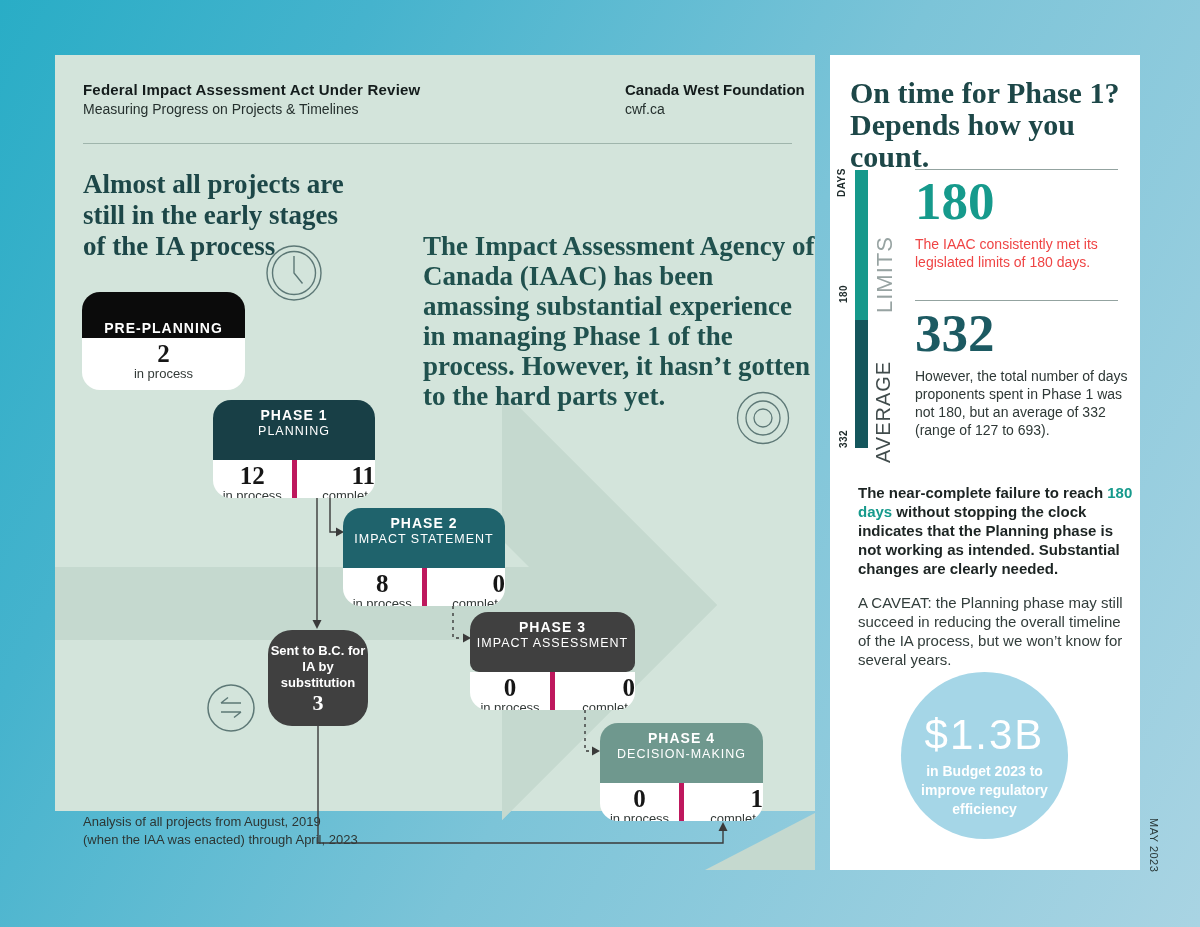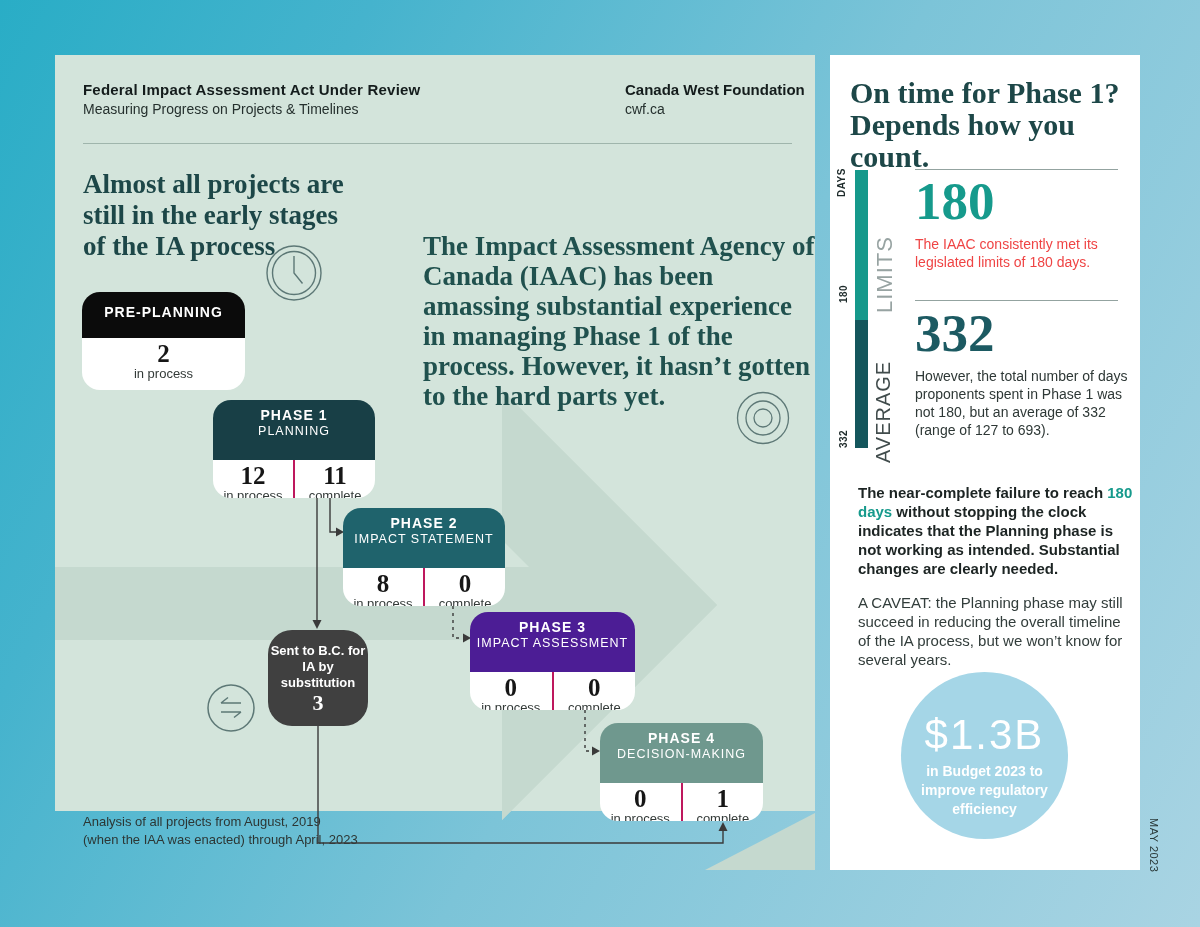--- a/index.html
+++ b/index.html
@@ -32,33 +32,33 @@
   
   .bg-arrow{ left:0; top:0; width:760px; height:815px; pointer-events:none; }
 
   
   .pbox{ border-radius:18px; overflow:hidden; box-shadow:0 0 0 0 transparent; }
   .pbox .hd{ color:#fff; text-align:center; height:60px; padding-top:7px; }
   .pbox .hd .t1{ font-size:14px; font-weight:bold; letter-spacing:1px; line-height:17px;}
   .pbox .hd .t2{ font-size:12.5px; letter-spacing:1px; line-height:15px;}
   .pbox .bd{ background:#fff; height:52px; display:flex; }
   .cell{ flex:1; text-align:center; padding-top:3px; }
-  .cell + .cell{ border-left:2px solid #be185d; }
+  .cell + .cell{ border-left:5px solid #be185d;text-align:right; }
   .num{ font-family:"Liberation Serif", serif; font-size:25px; font-weight:bold; color:#161616; line-height:26px;}
   .lbl{ font-size:13px; color:#333a38; line-height:14px;}
   .note{ font-size:10px; color:#333a38; line-height:11px;}
 
   .preplan{ left:82px; top:292px; width:163px; height:98px;}
-  .preplan .hd{ background:#0b0b0b; height:46px; padding-top:12px;}
+  .preplan .hd{ background:#0b0b0b; height:46px; padding-top:28px;}
   .ph1{ left:213px; top:400px; width:162px; height:98px;}
   .ph1 .hd{ background:#183f46; }
   .ph2{ left:343px; top:508px; width:162px; height:98px;}
   .ph2 .hd{ background:#1f636c; }
   .ph3{ left:470px; top:612px; width:165px; height:98px;}
-  .ph3 .hd{ background:#4c1d95; }
+  .ph3 .hd{ background:#404040;border-radius:9px; }
   .ph4{ left:600px; top:723px; width:163px; height:98px;}
   .ph4 .hd{ background:#6f988e; }
 
   .subbox{ left:268px; top:630px; width:100px; height:96px; background:#404040; border-radius:24px;
            color:#fff; text-align:center; padding-top:13px;}
   .subbox .txt{ font-size:13px; font-weight:bold; line-height:16px; }
   .subbox .num{ color:#fff; font-size:22px; line-height:24px;}
 
   .footnote{ left:28px; top:758px; font-size:13px; color:#2c3634; line-height:18px;}
 

